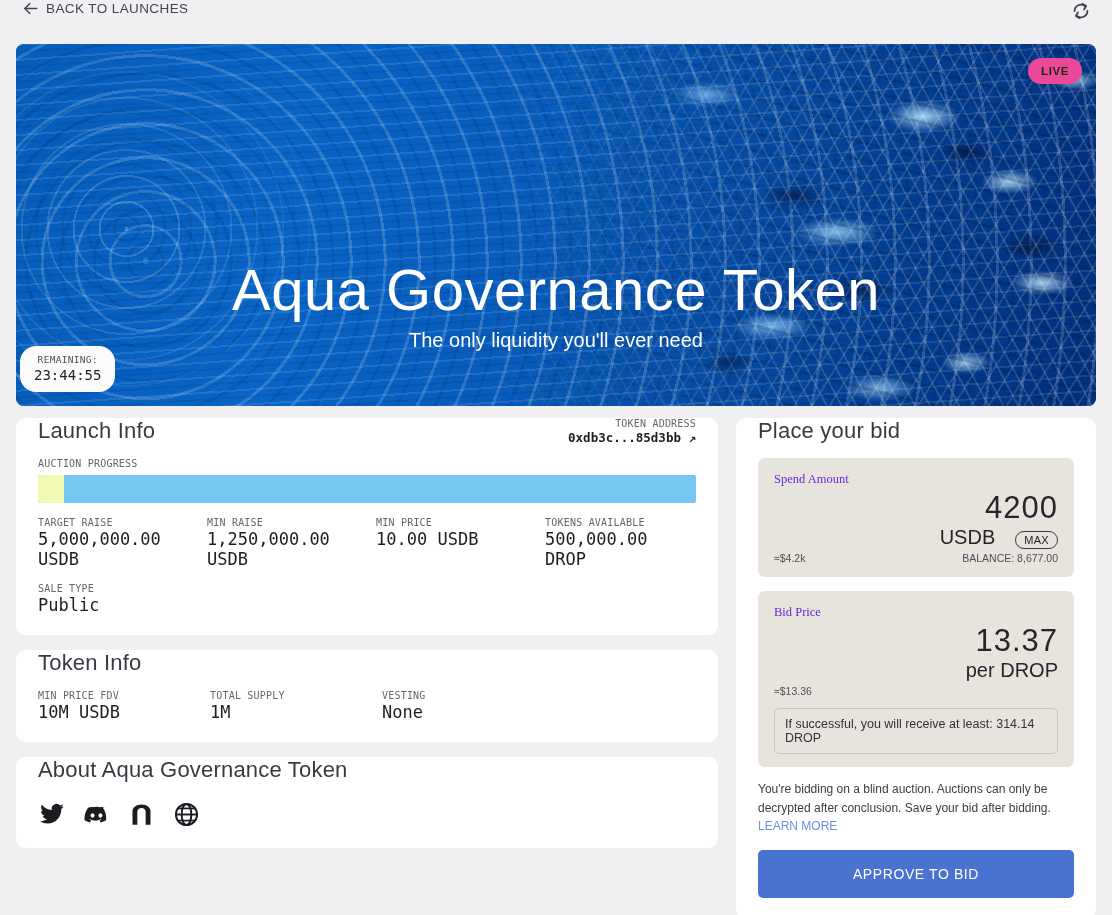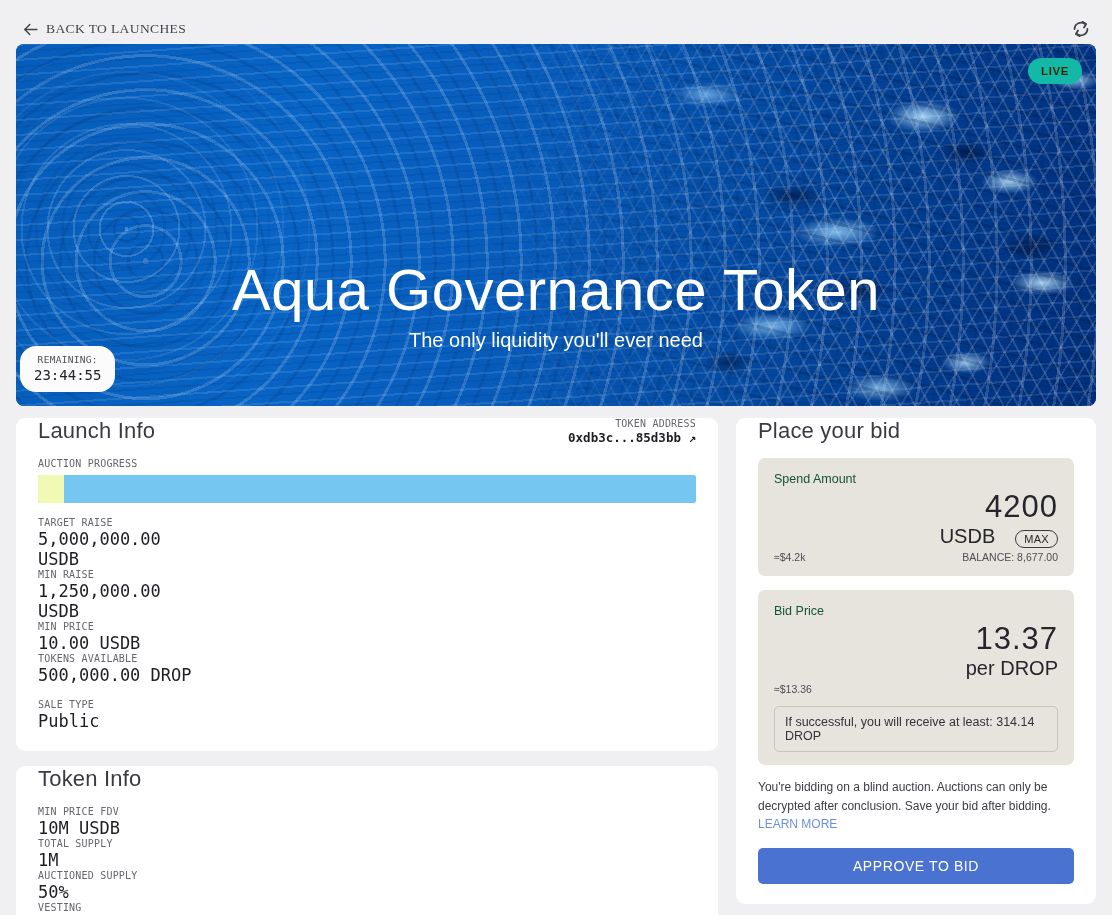--- a/index.html
+++ b/index.html
@@ -6,22 +6,22 @@
   html, body {
     width: 1112px; height: 915px;
     background: #f0f0f2;
     font-family: "Liberation Sans", sans-serif;
     overflow: hidden;
   }
   .page { width: 1112px; height: 915px; position: relative; }
 
   
   .topbar {
-    height: 40px; display: flex; align-items: center;
-    justify-content: space-between; padding: 18px 20px 0 22px; font-family: Liberation Serif, serif;
+    height: 40px; display: flex; align-items: flex-start;
+    justify-content: space-between; padding: 0 20px 0 22px;
   }
   .back-link {
     display: flex; align-items: center; gap: 7px;
     color: #44434b; font-size: 13.5px; letter-spacing: .4px;
     cursor: pointer;
   }
   .back-arrow { width: 17px; height: 17px; display:block; }
   .refresh-btn { width: 22px; height: 22px; cursor: pointer; }
 
   
@@ -81,21 +81,21 @@
       repeating-radial-gradient(circle at 35% 50%,
         rgba(255,255,255,.22) 0 2px,
         rgba(255,255,255,0) 2px 11px,
         rgba(0,40,100,.16) 11px 14px,
         rgba(0,0,0,0) 14px 26px);
     -webkit-mask-image: radial-gradient(circle at 35% 50%, rgba(0,0,0,.95) 0%, rgba(0,0,0,0) 70%);
             mask-image: radial-gradient(circle at 35% 50%, rgba(0,0,0,.95) 0%, rgba(0,0,0,0) 70%);
   }
   .live-badge {
     position: absolute; top: 14px; right: 14px;
-    background: #14b8a6; color: #1d2b07;
+    background: #ec4899; color: #1d2b07;
     font-size: 11.5px; font-weight: 700; letter-spacing: .6px;
     padding: 7px 13px; border-radius: 14px; cursor: pointer;
   }
   .hero-center {
     position: absolute; left: 0; right: 0; top: 216px; text-align: center;
   }
   .hero-title {
     color: #fff; font-size: 58px; font-weight: 300; letter-spacing: .5px;
     line-height: 1.05;
   }
@@ -132,59 +132,59 @@
   .launch-head { display: flex; justify-content: space-between; align-items: flex-start; }
   .token-addr { text-align: right; }
   .token-addr .value { font-size: 12.5px; font-weight: bold; cursor: pointer; }
   .progress-label { margin-top: 13px; }
   .progress-bar {
     margin-top: 6px; height: 28px; border-radius: 3px; overflow: hidden;
     display: flex; background: #76c6f2;
   }
   .progress-fill-a { background: #f2f9b4; }
   .progress-fill-b { background: #76c6f2; flex: 1; }
-  .stat-row { display: flex; margin-top: 14px; flex-direction: column; }
+  .stat-row { display: flex; margin-top: 14px; }
   .stat { }
   .stat-row.r1 .stat:nth-child(1) { width: 172px; }
   .stat-row.r1 .stat:nth-child(2) { width: 172px; }
   .stat-row.r1 .stat:nth-child(3) { width: 172px; }
   .stat-row.r2 .stat:nth-child(1) { width: 172px; }
   .stat-row.r2 .stat:nth-child(2) { width: 172px; }
   .stat-row.r2 .stat:nth-child(3) { width: 172px; }
 
   
   .about-text {
     font-size: 13.5px; color: #2f2e36; line-height: 1.7; margin-top: 14px;
   }
   .socials { display: flex; gap: 18px; margin-top: 18px; align-items: center; }
   .social { width: 27px; height: 27px; cursor: pointer; display:block; }
 
   
   .bid-box { background: #e6e4dc; border-radius: 7px; padding: 14px 16px 13px 16px; margin-top: 14px; }
-  .bid-box-label { font-size: 12.5px; color: #14532d; }
+  .bid-box-label { font-size: 12.5px; color: #6d28d9; font-family: Liberation Serif, serif; }
   .bid-main { display: flex; justify-content: space-between; align-items: flex-end; margin-top: 3px; flex-direction: column; }
   .bid-amount { font-size: 31px; font-weight: 300; color: #26252c; letter-spacing: 1px; }
   .bid-unit { font-size: 20px; font-weight: 300; color: #26252c; display: flex; align-items: flex-end; gap: 20px; }
   .max-pill {
     border: 1.4px solid #3a3942; border-radius: 11px;
     font-size: 11px; padding: 2px 8px; letter-spacing: .3px; cursor: pointer;
   }
   .bid-foot { display: flex; justify-content: space-between; align-items: baseline; margin-top: 3px; }
   .bid-approx { font-size: 10.5px; color: #4f4e57; }
   .bid-balance { font-size: 10.5px; color: #4f4e57; }
   .receive-note {
     margin-top: 11px; border: 1px solid #c9c6bb; border-radius: 5px;
     padding: 8px 10px; font-size: 12.5px; color: #33323b;
   }
   .disclaimer {
     margin-top: 13px; font-size: 12px; color: #3d3c45; line-height: 1.55;
   }
   .learn-more { color: #6c8fe0; cursor: pointer; }
   .approve-btn {
-    margin-top: 14px; height: 36px; width: 100%;
+    margin-top: 14px; height: 48px; width: 100%;
     background: #4a72d0; color: #fff; border: none; border-radius: 5px;
     font-size: 14px; letter-spacing: .6px; cursor: pointer;
     font-family: "Liberation Sans", sans-serif;
   }
 </style>
 </head>
 <body>
 
 <div class="page">
 
@@ -270,24 +270,20 @@
       <div class="card">
         <div class="card-title">Token Info</div>
         <div class="stat-row r1">
           <div class="stat">
             <div class="label">MIN PRICE FDV</div>
             <div class="value">10M USDB</div>
           </div>
           <div class="stat">
             <div class="label">TOTAL SUPPLY</div>
             <div class="value">1M</div>
-          </div>
-          <div class="stat">
-            <div class="label">AUCTIONED SUPPLY</div>
-            <div class="value">50%</div>
           </div>
           <div class="stat">
             <div class="label">VESTING</div>
             <div class="value">None</div>
           </div>
         </div>
       </div>
 
       <div class="card">
         <div class="card-title">About Aqua Governance Token</div>

